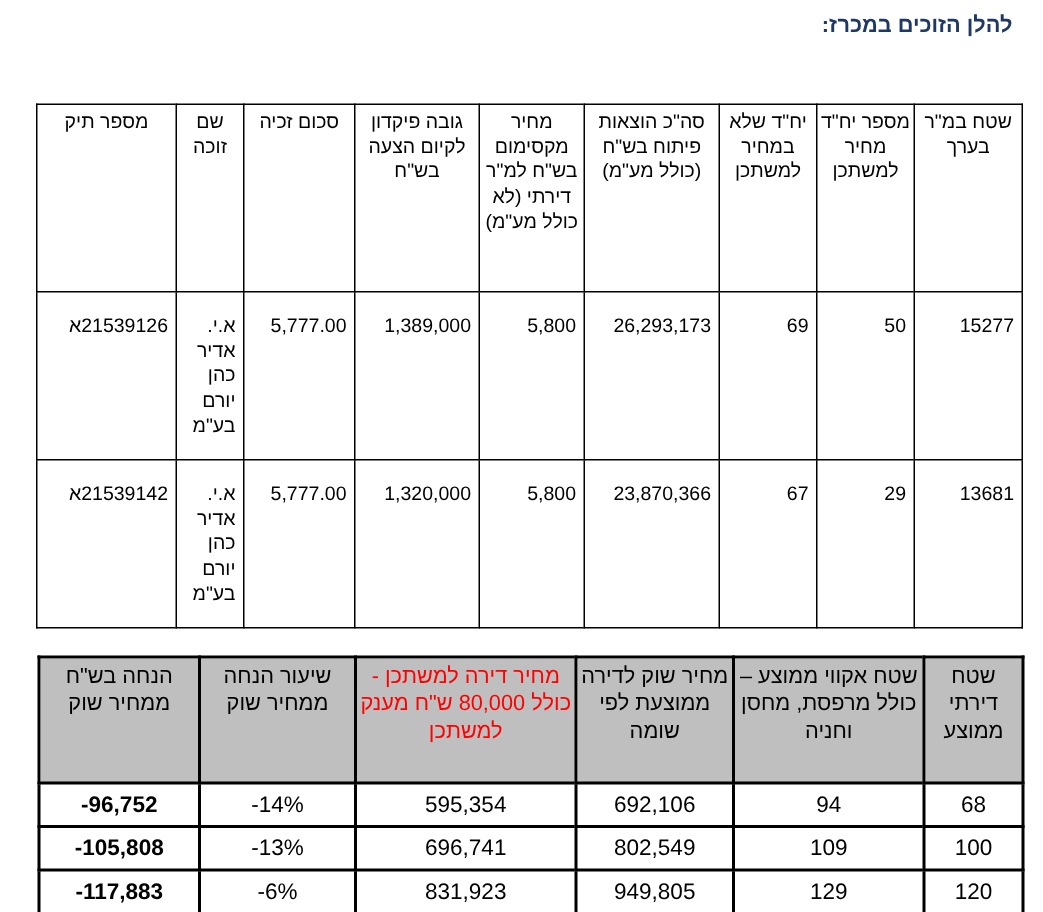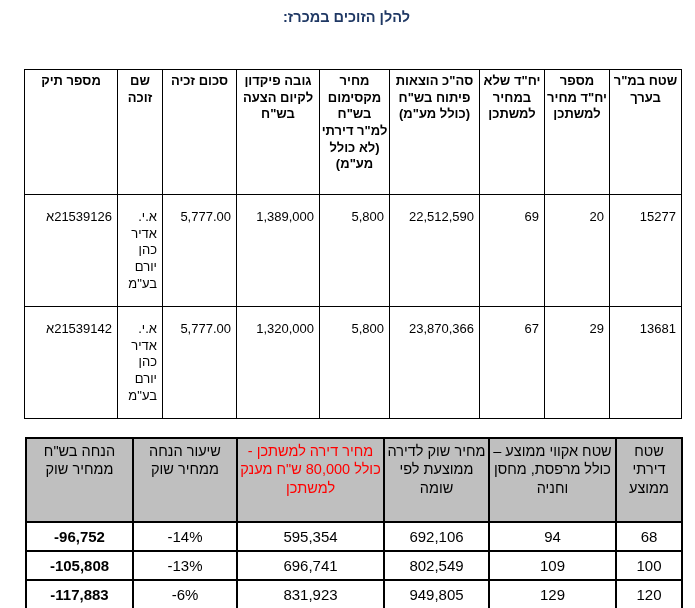--- a/index.html
+++ b/index.html
@@ -9,22 +9,22 @@
     --border:#000000;
   }
   *{box-sizing:border-box;}
   html,body{margin:0;padding:0;}
   body{
     width:695px;height:608px;overflow:hidden;background:#ffffff;
     font-family:"Liberation Sans","DejaVu Sans",sans-serif;
     direction:rtl;
   }
   .page-title{
-    padding:9px 2px 0 0;
-    text-align:center;
+    padding:9px 20px 0 0;
+    text-align:right;
     font-size:14.5px;
     font-weight:bold;
     color:var(--title-color);
   }
   table{
     border-collapse:collapse;
     table-layout:fixed;
     margin-left:auto;
   }
   th,td{
@@ -33,21 +33,21 @@
     word-wrap:break-word;
   }
   
   #winners-table{
     width:657px;
     margin-top:44px;
     margin-right:13px;
     font-size:13px;
   }
   #winners-table th{
-    font-weight:bold;
+    font-weight:normal;
     text-align:center;
     vertical-align:top;
     padding:3px 1px;
     line-height:1.28;
   }
   #winners-table td{
     text-align:right;
     vertical-align:top;
     padding:14px 5px;
     line-height:1.28;
@@ -111,23 +111,23 @@
         <th>מחיר מקסימום בש"ח למ"ר דירתי (לא כולל מע"מ)</th>
         <th>גובה פיקדון לקיום הצעה בש"ח</th>
         <th>סכום זכיה</th>
         <th>שם זוכה</th>
         <th>מספר תיק</th>
       </tr>
     </thead>
   <tbody>
       <tr>
         <td>15277</td>
-        <td>20</td>
+        <td>50</td>
         <td>69</td>
-        <td>22,512,590</td>
+        <td>26,293,173</td>
         <td>5,800</td>
         <td>1,389,000</td>
         <td>5,777.00</td>
         <td>א.י. אדיר כהן יורם בע"מ</td>
         <td>21539126א</td>
       </tr>
       <tr>
         <td>13681</td>
         <td>29</td>
         <td>67</td>

